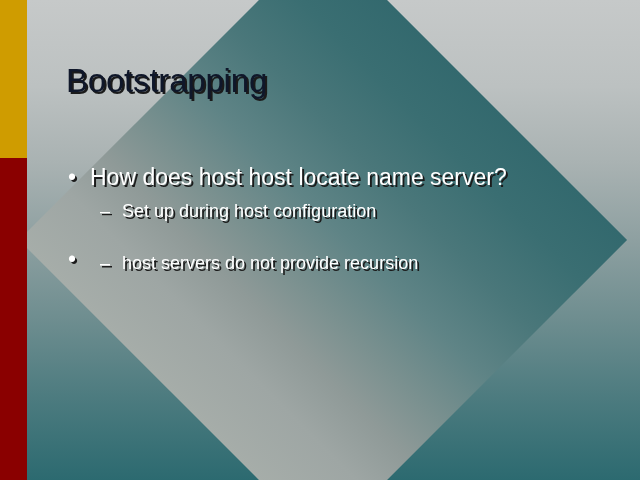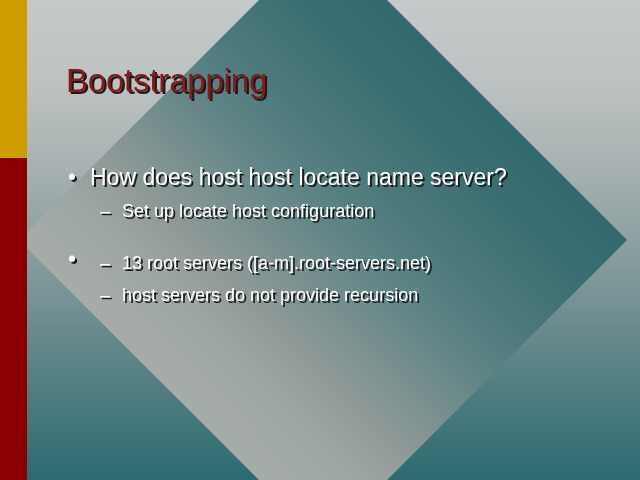--- a/index.html
+++ b/index.html
@@ -70,21 +70,21 @@
     position: absolute;
     inset: 0;
   }
   .title {
     position: absolute;
     left: 66px;
     top: 62px;
     font-size: 33px;
     font-weight: 400;
     letter-spacing: -0.2px;
-    color: #7f1d1d;
+    color: #0f172a;
     text-shadow: 2px 2px 0 #1b1b1b;
     white-space: nowrap;
   }
 
   .body-block {
     position: absolute;
     left: 64px;
     top: 162px;
     width: 560px;
   }
@@ -143,36 +143,35 @@
 
     <div class="body-block">
 
       <div class="lvl1">
         <span class="bullet">•</span>
         <span>How does host host locate name server?</span>
       </div>
 
       <div class="lvl2">
         <span class="dash">–</span>
-        <span>Set up locate host configuration</span>
+        <span>Set up during host configuration</span>
       </div>
 
       <div class="group-gap"></div>
 
       <div class="lvl1">
         <span class="bullet">•</span>
       </div>
 
       <div class="lvl2">
         <span class="dash">–</span>
       </div>
 
       <div class="lvl2">
         <span class="dash">–</span>
-        <span>13 root servers ([a-m].root-servers.net)</span>
       </div>
 
       <div class="lvl2">
         <span class="dash">–</span>
         <span>host servers do not provide recursion</span>
       </div>
 
     </div>
   </div>
 </div>

